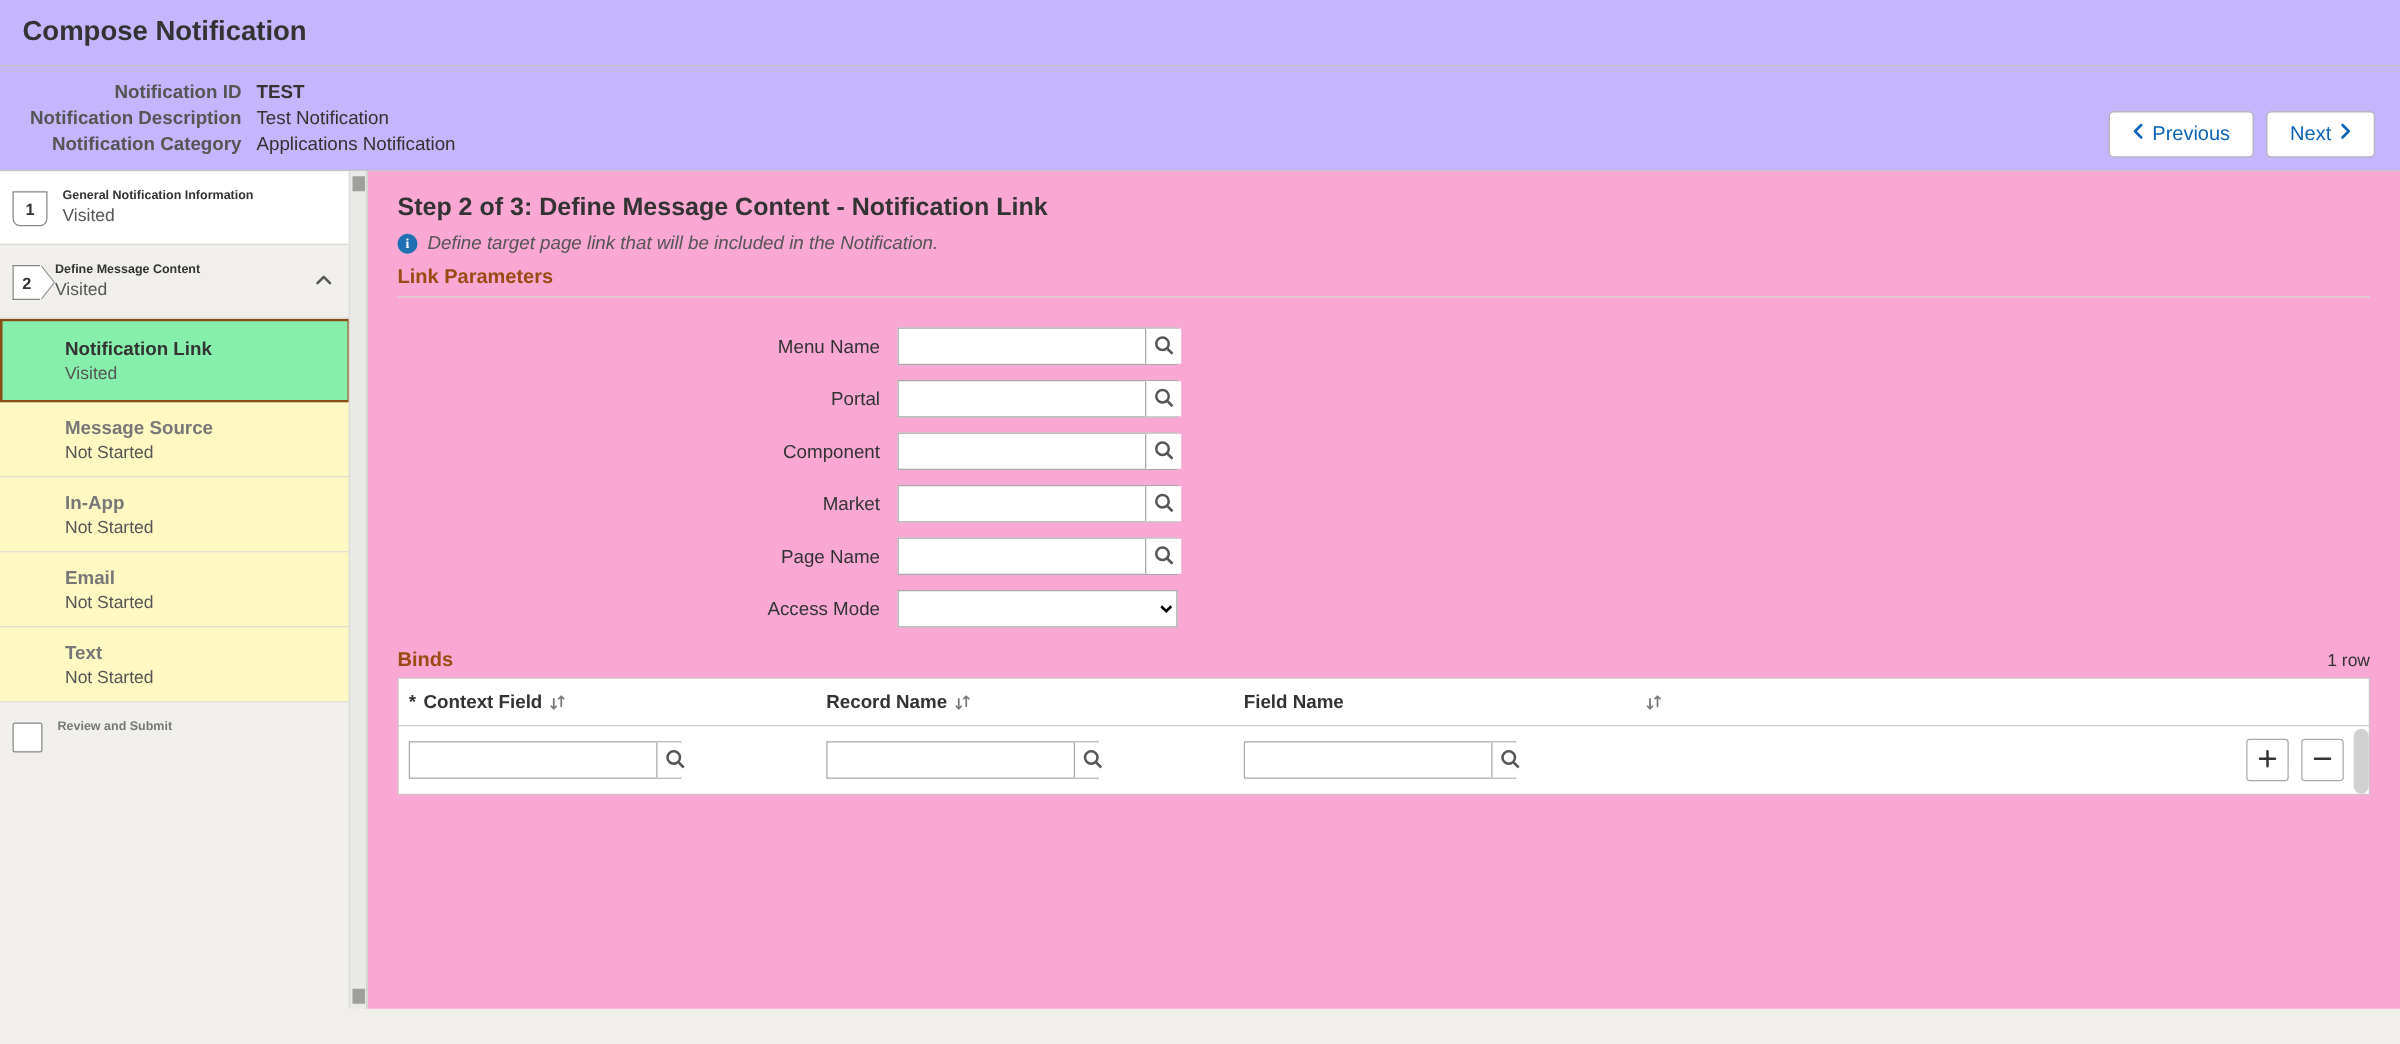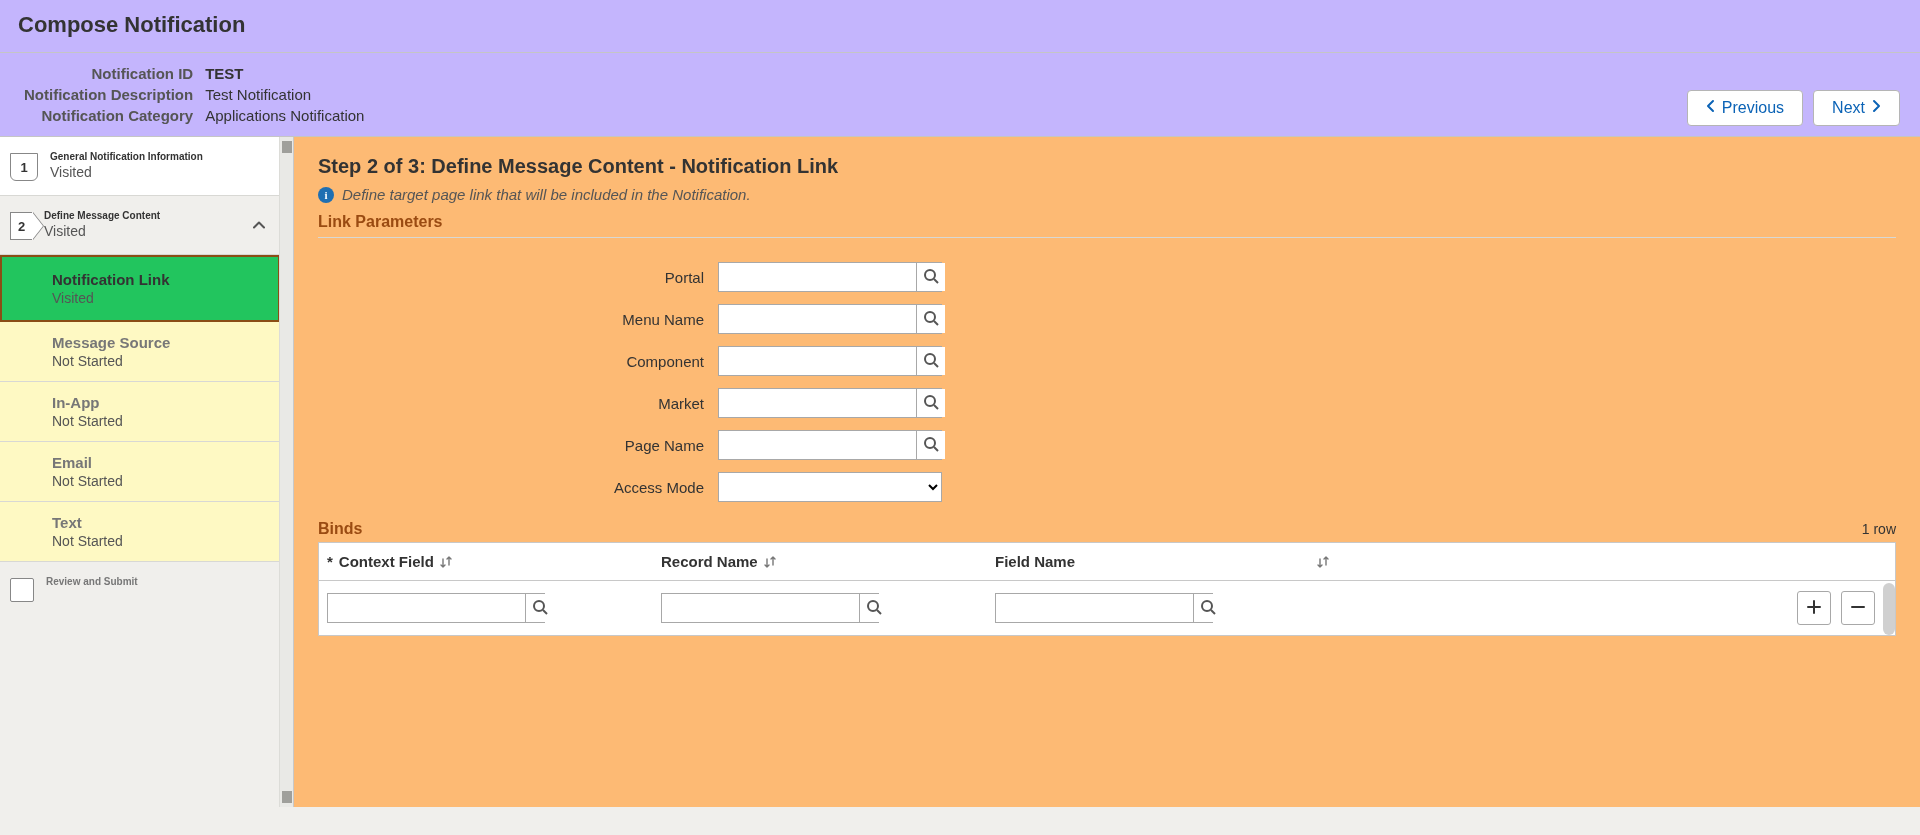--- a/index.html
+++ b/index.html
@@ -159,33 +159,33 @@
     top: 50%;
     transform: translateY(-50%);
   }
   .substep {
     padding: 12px 12px 12px 52px;
     border-bottom: 1px solid #d8d8d4;
     background: #fef9c3;
     cursor: pointer;
   }
   .substep.selected {
-    background: #22c55e;
+    background: #86efac;
     border: 2px solid #8a4d15;
     padding: 14px 10px 14px 50px;
   }
   .substep-title { font-weight: bold; font-size: 15px; color: #333; }
   .substep-status { font-size: 14px; color: #555; margin-top: 2px; }
   .substep .substep-title.dim { color: #777; }
   .substep.selected .substep-title { color: #333; }
 
   
   .main {
     flex: 1;
-    background: #fdba74;
+    background: #f9a8d4;
     padding: 18px 24px;
     overflow-y: auto;
   }
   .main-title {
     font-size: 20px;
     font-weight: bold;
     color: #333;
     margin: 0 0 8px 0;
   }
   .info-line {
@@ -435,33 +435,33 @@
 
   <div class="main">
     <h2 class="main-title">Step 2 of 3: Define Message Content - Notification Link</h2>
     <div class="info-line">
       <span class="info-icon">i</span>
       <span>Define target page link that will be included in the Notification.</span>
     </div>
     <div class="section-head">Link Parameters</div>
 
     <div class="form-row">
-      <div class="form-label">Portal</div>
+      <div class="form-label">Menu Name</div>
       <div class="prompt-field">
         <input type="text" value="" style="">
         <button class="prompt-btn">
           <span><svg width="16" height="16" viewBox="0 0 16 16">
                 <circle cx="7" cy="7" r="5" stroke="#555" stroke-width="2" fill="none"></circle>
                 <line x1="11" y1="11" x2="15" y2="15" stroke="#555" stroke-width="2"></line>
               </svg></span>
         </button>
       </div>
     </div>
     <div class="form-row">
-      <div class="form-label">Menu Name</div>
+      <div class="form-label">Portal</div>
       <div class="prompt-field">
         <input type="text" value="" style="">
         <button class="prompt-btn">
           <span><svg width="16" height="16" viewBox="0 0 16 16">
                 <circle cx="7" cy="7" r="5" stroke="#555" stroke-width="2" fill="none"></circle>
                 <line x1="11" y1="11" x2="15" y2="15" stroke="#555" stroke-width="2"></line>
               </svg></span>
         </button>
       </div>
     </div>

